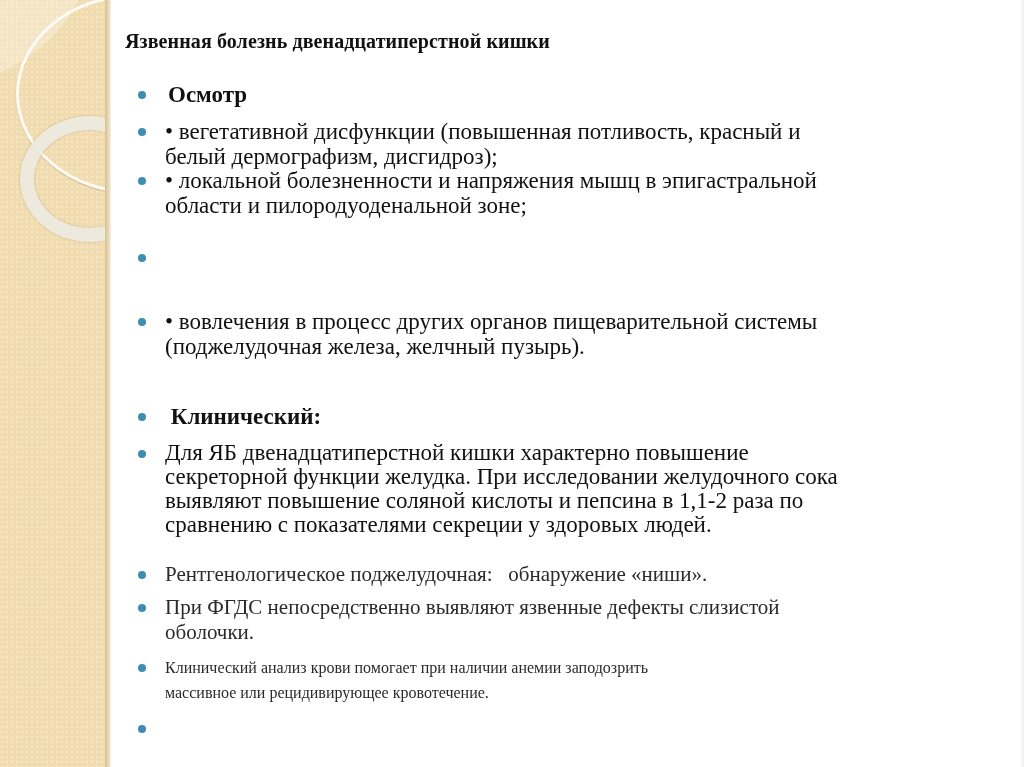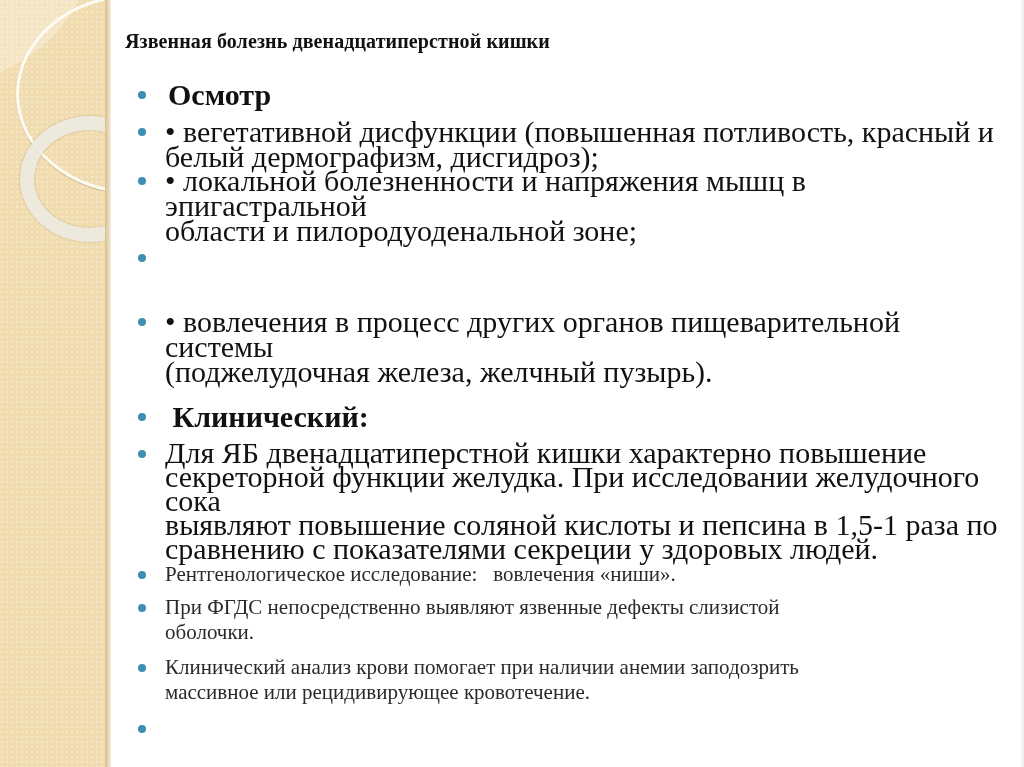--- a/index.html
+++ b/index.html
@@ -51,21 +51,21 @@
   }
   .list { position: absolute; left: 0; top: 0; margin: 0; padding: 0; list-style: none; }
   .item {
     position: absolute; left: 138px; width: 860px;
     display: flex; align-items: flex-start;
   }
   .bullet {
     flex: 0 0 auto; width: 8px; height: 8px; border-radius: 50%;
     background: #3d8eb2; margin-top: 9px; margin-right: 19px;
   }
-  .text { font-size: 30px; line-height: 25px; white-space: pre-line; }
+  .text { font-size: 23px; line-height: 25px; white-space: pre-line; }
   .text.bold { font-weight: bold; }
   .text.light { color: #2a2a2a; }
 </style>
 </head>
 <body>
 
 <div class="sidebar">
   <div class="deco-lens"></div>
   <div class="deco-ring1"></div>
   <div class="deco-ring2"></div>
@@ -99,34 +99,34 @@
 (поджелудочная железа, желчный пузырь).</span>
   </li>
   <li class="item" style="top:404px">
     <span class="bullet"></span>
     <span class="text bold" style="white-space:pre"> Клинический:</span>
   </li>
   <li class="item" style="top:441px">
     <span class="bullet"></span>
     <span class="text" style="line-height:24px">Для ЯБ двенадцатиперстной кишки характерно повышение
 секреторной функции желудка. При исследовании желудочного сока
-выявляют повышение  соляной кислоты и пепсина в 1,5-1 раза по
+выявляют повышение  соляной кислоты и пепсина в 1,1-2 раза по
 сравнению с показателями секреции у здоровых людей.</span>
   </li>
   <li class="item" style="top:562px">
     <span class="bullet"></span>
-    <span class="text light" style="font-size:21px;white-space:pre">Рентгенологическое исследование:   вовлечения «ниши».</span>
+    <span class="text light" style="font-size:21px;white-space:pre">Рентгенологическое поджелудочная:   обнаружение «ниши».</span>
   </li>
   <li class="item" style="top:595px">
     <span class="bullet"></span>
     <span class="text light" style="font-size:21px">При ФГДС непосредственно выявляют язвенные дефекты слизистой
 оболочки.</span>
   </li>
   <li class="item" style="top:655px">
     <span class="bullet"></span>
-    <span class="text light" style="font-size:21px">Клинический анализ крови помогает при наличии анемии заподозрить
+    <span class="text light" style="font-size:16px">Клинический анализ крови помогает при наличии анемии заподозрить
 массивное или рецидивирующее кровотечение.</span>
   </li>
   <li class="item" style="top:716px">
     <span class="bullet"></span>
     <span class="text"></span>
   </li>
 </ul>
 
 </body></html>

